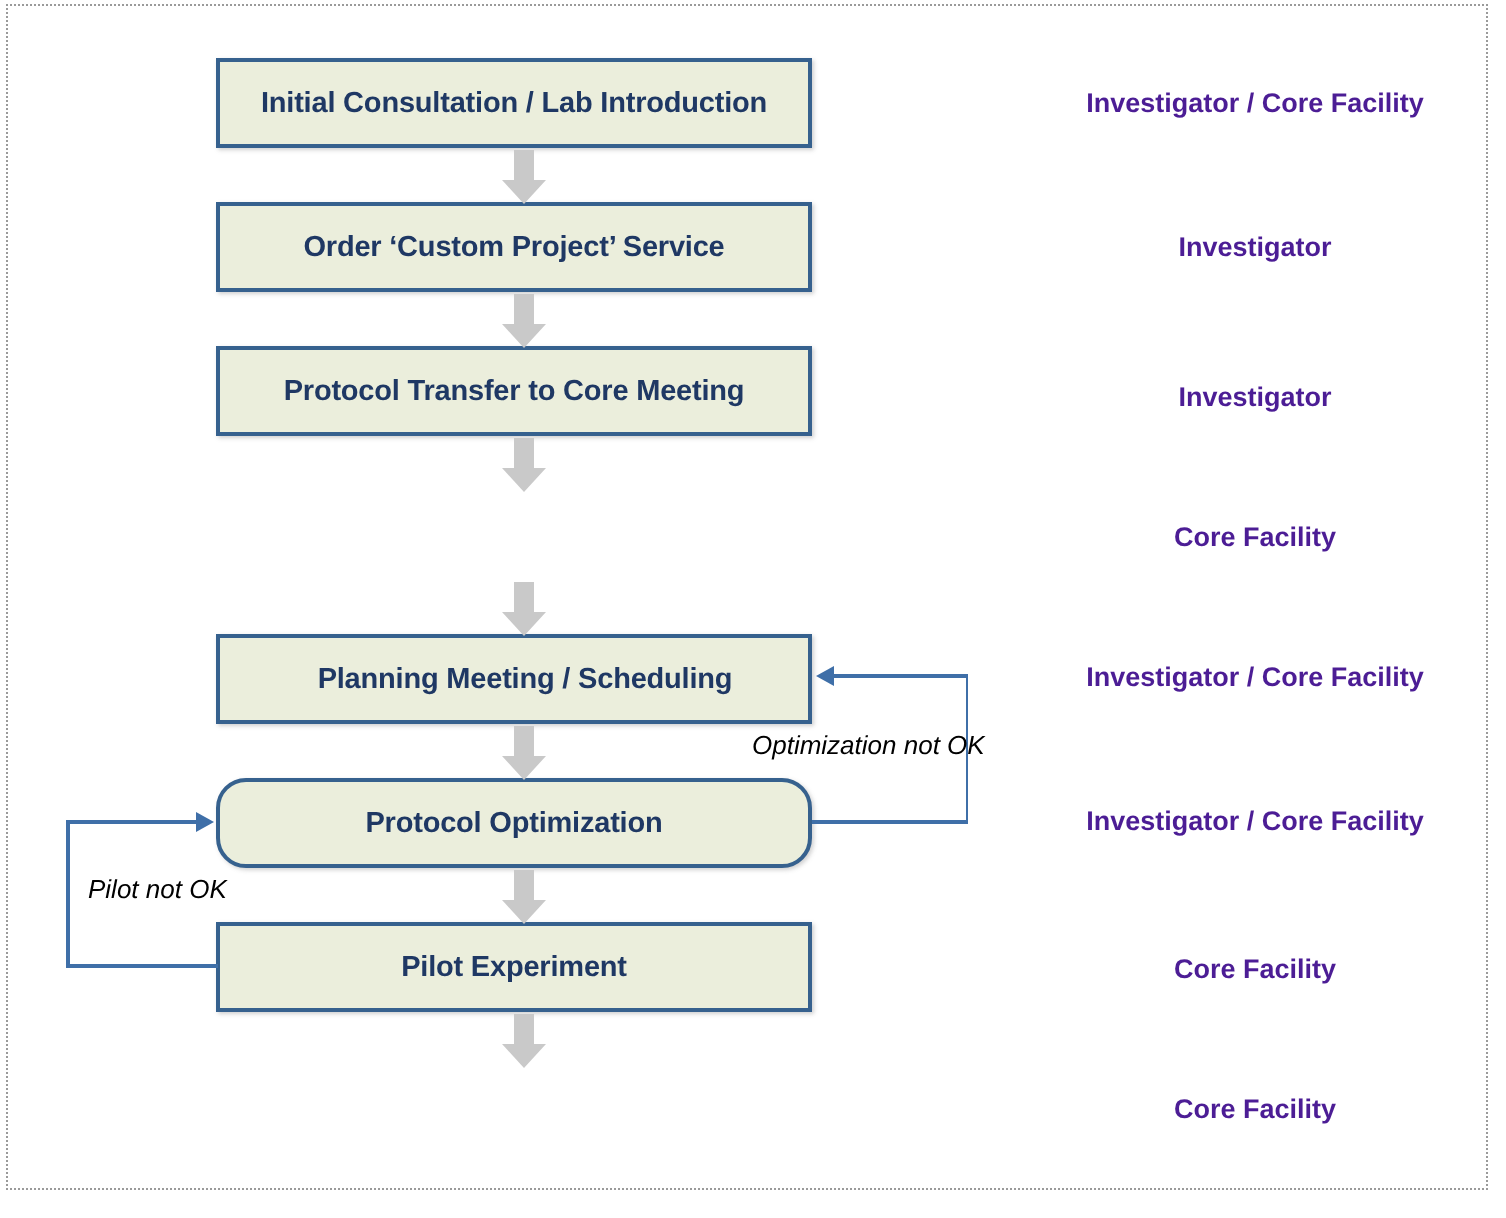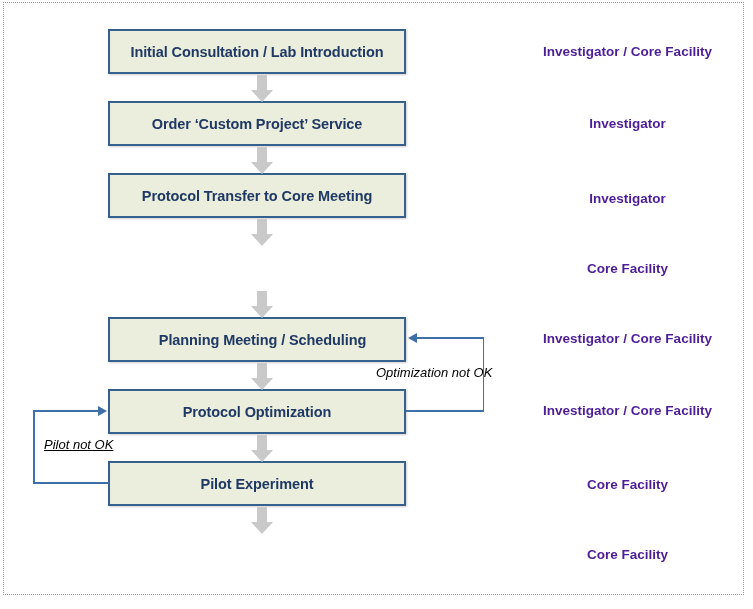--- a/index.html
+++ b/index.html
@@ -120,21 +120,21 @@
   </div>
   <div class="node" style="top:101px;">
     <span class="node-label">Order ‘Custom Project’ Service</span>
   </div>
   <div class="node" style="top:173px;">
     <span class="node-label">Protocol Transfer to Core Meeting</span>
   </div>
   <div class="node" style="top:317px;padding-left:11px;">
     <span class="node-label">Planning Meeting / Scheduling</span>
   </div>
-  <div class="node" style="top:389px;">
+  <div class="node" style="top:389px;border-radius:15px;">
     <span class="node-label">Protocol Optimization</span>
   </div>
   <div class="node" style="top:461px;">
     <span class="node-label">Pilot Experiment</span>
   </div>
 
   <div class="flow-arrow" style="top:75px;">
     <div class="shaft"></div>
     <div class="head"></div>
   </div>
@@ -166,21 +166,21 @@
   <div class="loop-line" style="left:406px; top:410px; width:78px; height:1.5px;"></div>
   <div class="loop-line" style="left:482.5px; top:337px; width:1.5px; height:74px;"></div>
   <div class="loop-line" style="left:417px; top:337px; width:66px; height:1.5px;"></div>
   <div class="loop-arrowhead left" style="left:408px; top:333px;"></div>
   <div class="loop-note" style="left:348px; top:365px;margin-left:28px;">Optimization not OK</div>
 
   <div class="loop-line" style="left:33px; top:482px; width:76px; height:1.5px;"></div>
   <div class="loop-line" style="left:33px; top:410px; width:1.5px; height:73px;"></div>
   <div class="loop-line" style="left:33px; top:410px; width:66px; height:1.5px;"></div>
   <div class="loop-arrowhead right" style="left:98px; top:406px;"></div>
-  <div class="loop-note" style="left:44px; top:437px;text-decoration:underline;">Pilot not OK</div>
+  <div class="loop-note" style="left:44px; top:437px;">Pilot not OK</div>
 
   <div class="role" style="top:44px;">Investigator / Core Facility</div>
   <div class="role" style="top:116px;">Investigator</div>
   <div class="role" style="top:191px;">Investigator</div>
   <div class="role" style="top:261px;">Core Facility</div>
   <div class="role" style="top:331px;">Investigator / Core Facility</div>
   <div class="role" style="top:403px;">Investigator / Core Facility</div>
   <div class="role" style="top:477px;">Core Facility</div>
   <div class="role" style="top:547px;">Core Facility</div>
 

